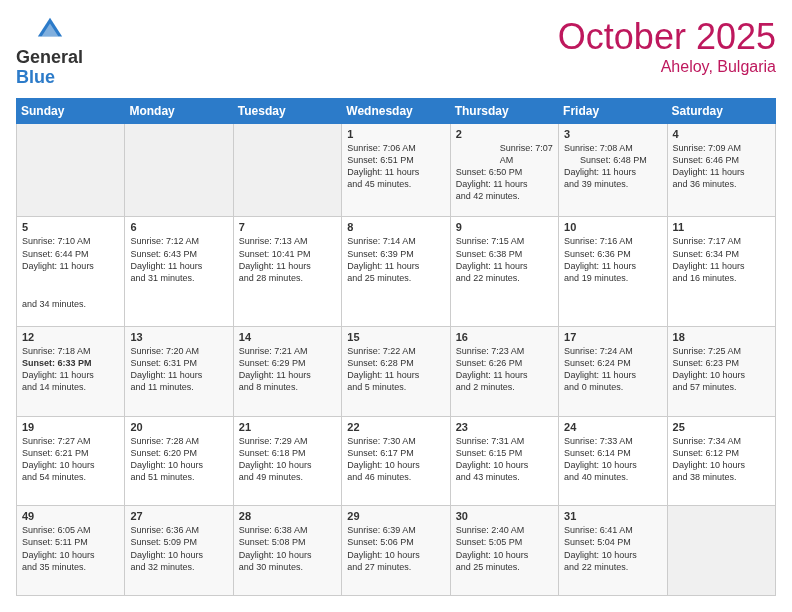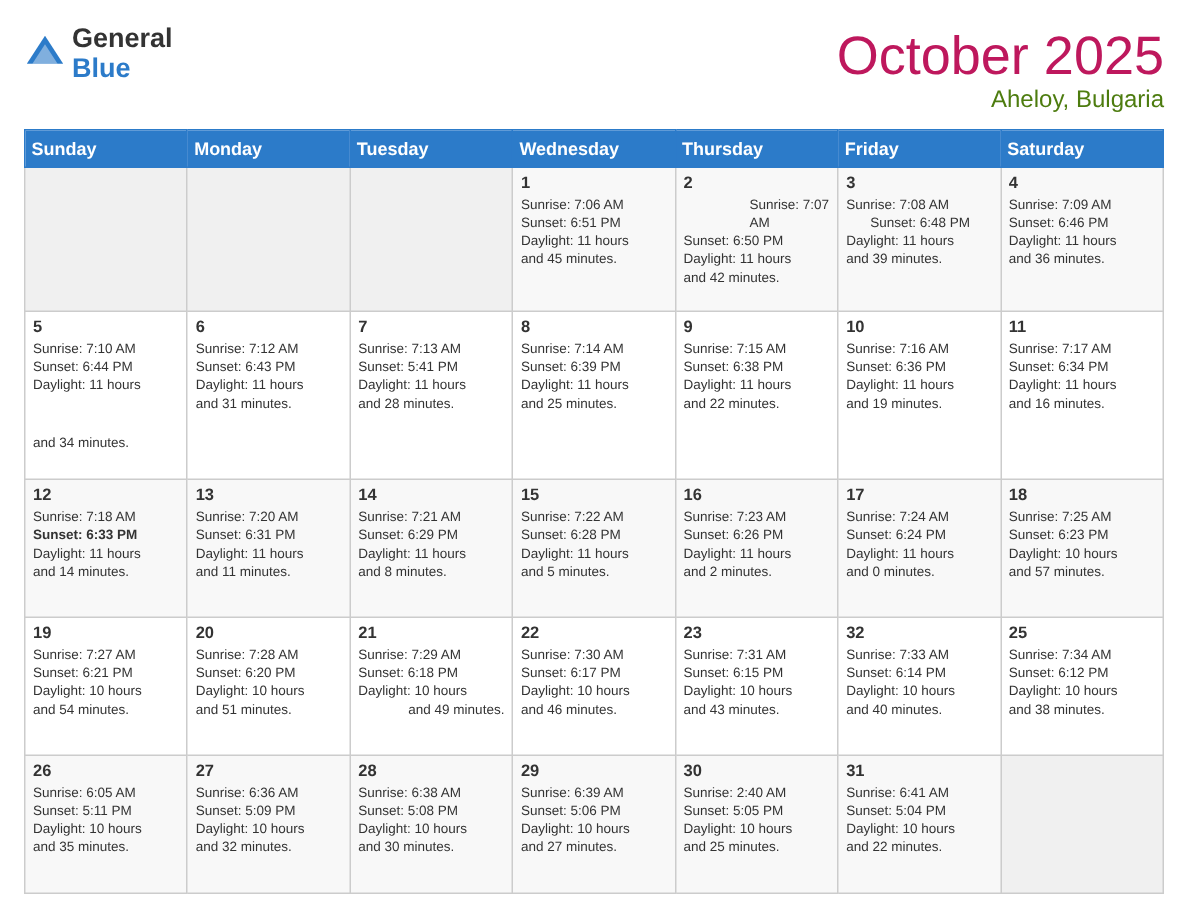--- a/index.html
+++ b/index.html
@@ -20,20 +20,21 @@
     .header {
       display: flex;
       justify-content: space-between;
       align-items: flex-start;
       margin-bottom: 10px;
     }
     .logo {
       display: flex;
       align-items: center;
       gap: 4px;
+      flex-direction: column;
     }
     .logo-text {
       display: flex;
       flex-direction: column;
       line-height: 1.1;
     }
     .logo-general {
       font-size: 18px;
       font-weight: bold;
       color: #333;
@@ -50,21 +51,21 @@
     .title-block {
       text-align: right;
     }
     .month-title {
       font-size: 36px;
       font-weight: 300;
       color: #be185d;
     }
     .location {
       font-size: 16px;
-      color: #4d7c0f;
+      color: #be185d;
     }
     .calendar {
       flex: 1;
       border: 1px solid #ccc;
       border-collapse: collapse;
       width: 100%;
       table-layout: fixed;
     }
     .calendar th {
       background: #2c7bc9;
@@ -183,21 +184,21 @@
           <td>
             <span class="day-num">6</span>
             <span style="display: block; font-size: 9px; line-height: 1.35;">Sunrise: 7:12 AM</span>
             <span style="display: block; font-size: 9px; line-height: 1.35;">Sunset: 6:43 PM</span>
             <span style="display: block; font-size: 9px; line-height: 1.35;">Daylight: 11 hours</span>
             <span style="display: block; font-size: 9px; line-height: 1.35;">and 31 minutes.</span>
           </td>
           <td>
             <span class="day-num">7</span>
             <span style="display: block; font-size: 9px; line-height: 1.35;">Sunrise: 7:13 AM</span>
-            <span style="display: block; font-size: 9px; line-height: 1.35;">Sunset: 5:41 PM</span>
+            <span style="display: block; font-size: 9px; line-height: 1.35;">Sunset: 10:41 PM</span>
             <span style="display: block; font-size: 9px; line-height: 1.35;">Daylight: 11 hours</span>
             <span style="display: block; font-size: 9px; line-height: 1.35;">and 28 minutes.</span>
           </td>
           <td>
             <span class="day-num">8</span>
             <span style="display: block; font-size: 9px; line-height: 1.35;">Sunrise: 7:14 AM</span>
             <span style="display: block; font-size: 9px; line-height: 1.35;">Sunset: 6:39 PM</span>
             <span style="display: block; font-size: 9px; line-height: 1.35;">Daylight: 11 hours</span>
             <span style="display: block; font-size: 9px; line-height: 1.35;">and 25 minutes.</span>
           </td>
@@ -287,54 +288,54 @@
             <span style="display: block; font-size: 9px; line-height: 1.35;">Sunrise: 7:28 AM</span>
             <span style="display: block; font-size: 9px; line-height: 1.35;">Sunset: 6:20 PM</span>
             <span style="display: block; font-size: 9px; line-height: 1.35;">Daylight: 10 hours</span>
             <span style="display: block; font-size: 9px; line-height: 1.35;">and 51 minutes.</span>
           </td>
           <td>
             <span class="day-num">21</span>
             <span style="display: block; font-size: 9px; line-height: 1.35;">Sunrise: 7:29 AM</span>
             <span style="display: block; font-size: 9px; line-height: 1.35;">Sunset: 6:18 PM</span>
             <span style="display: block; font-size: 9px; line-height: 1.35;">Daylight: 10 hours</span>
-            <span style="display: block; font-size: 9px; line-height: 1.35; text-align: right;">and 49 minutes.</span>
+            <span style="display: block; font-size: 9px; line-height: 1.35;">and 49 minutes.</span>
           </td>
           <td>
             <span class="day-num">22</span>
             <span style="display: block; font-size: 9px; line-height: 1.35;">Sunrise: 7:30 AM</span>
             <span style="display: block; font-size: 9px; line-height: 1.35;">Sunset: 6:17 PM</span>
             <span style="display: block; font-size: 9px; line-height: 1.35;">Daylight: 10 hours</span>
             <span style="display: block; font-size: 9px; line-height: 1.35;">and 46 minutes.</span>
           </td>
           <td>
             <span class="day-num">23</span>
             <span style="display: block; font-size: 9px; line-height: 1.35;">Sunrise: 7:31 AM</span>
             <span style="display: block; font-size: 9px; line-height: 1.35;">Sunset: 6:15 PM</span>
             <span style="display: block; font-size: 9px; line-height: 1.35;">Daylight: 10 hours</span>
             <span style="display: block; font-size: 9px; line-height: 1.35;">and 43 minutes.</span>
           </td>
           <td>
-            <span class="day-num">32</span>
+            <span class="day-num">24</span>
             <span style="display: block; font-size: 9px; line-height: 1.35;">Sunrise: 7:33 AM</span>
             <span style="display: block; font-size: 9px; line-height: 1.35;">Sunset: 6:14 PM</span>
             <span style="display: block; font-size: 9px; line-height: 1.35;">Daylight: 10 hours</span>
             <span style="display: block; font-size: 9px; line-height: 1.35;">and 40 minutes.</span>
           </td>
           <td>
             <span class="day-num">25</span>
             <span style="display: block; font-size: 9px; line-height: 1.35;">Sunrise: 7:34 AM</span>
             <span style="display: block; font-size: 9px; line-height: 1.35;">Sunset: 6:12 PM</span>
             <span style="display: block; font-size: 9px; line-height: 1.35;">Daylight: 10 hours</span>
             <span style="display: block; font-size: 9px; line-height: 1.35;">and 38 minutes.</span>
           </td>
         </tr>
         <tr>
           <td>
-            <span class="day-num">26</span>
+            <span class="day-num">49</span>
             <span style="display: block; font-size: 9px; line-height: 1.35;">Sunrise: 6:05 AM</span>
             <span style="display: block; font-size: 9px; line-height: 1.35;">Sunset: 5:11 PM</span>
             <span style="display: block; font-size: 9px; line-height: 1.35;">Daylight: 10 hours</span>
             <span style="display: block; font-size: 9px; line-height: 1.35;">and 35 minutes.</span>
           </td>
           <td>
             <span class="day-num">27</span>
             <span style="display: block; font-size: 9px; line-height: 1.35;">Sunrise: 6:36 AM</span>
             <span style="display: block; font-size: 9px; line-height: 1.35;">Sunset: 5:09 PM</span>
             <span style="display: block; font-size: 9px; line-height: 1.35;">Daylight: 10 hours</span>

